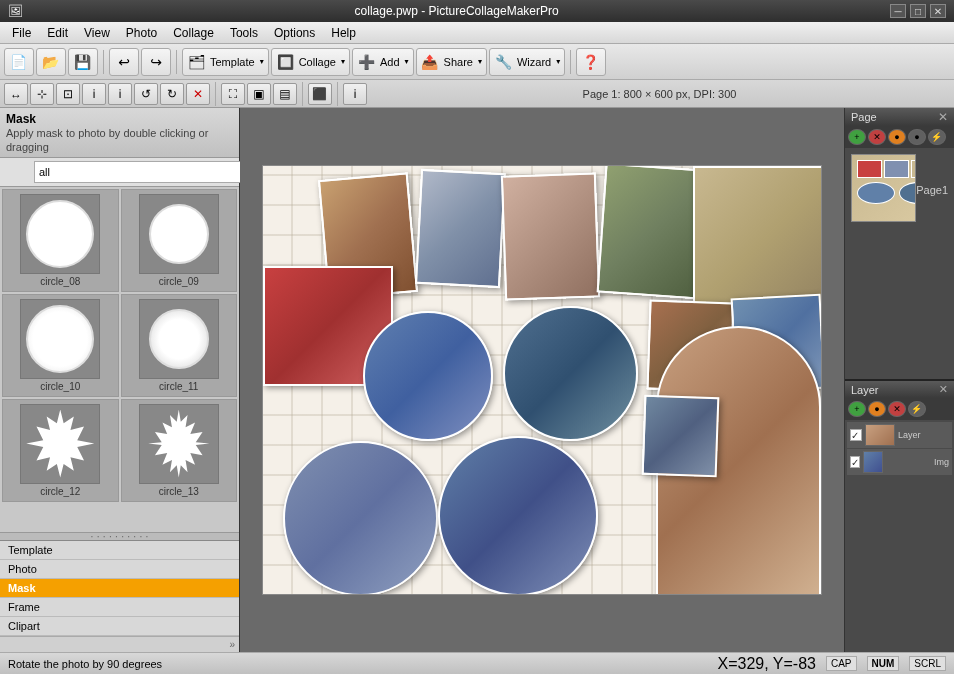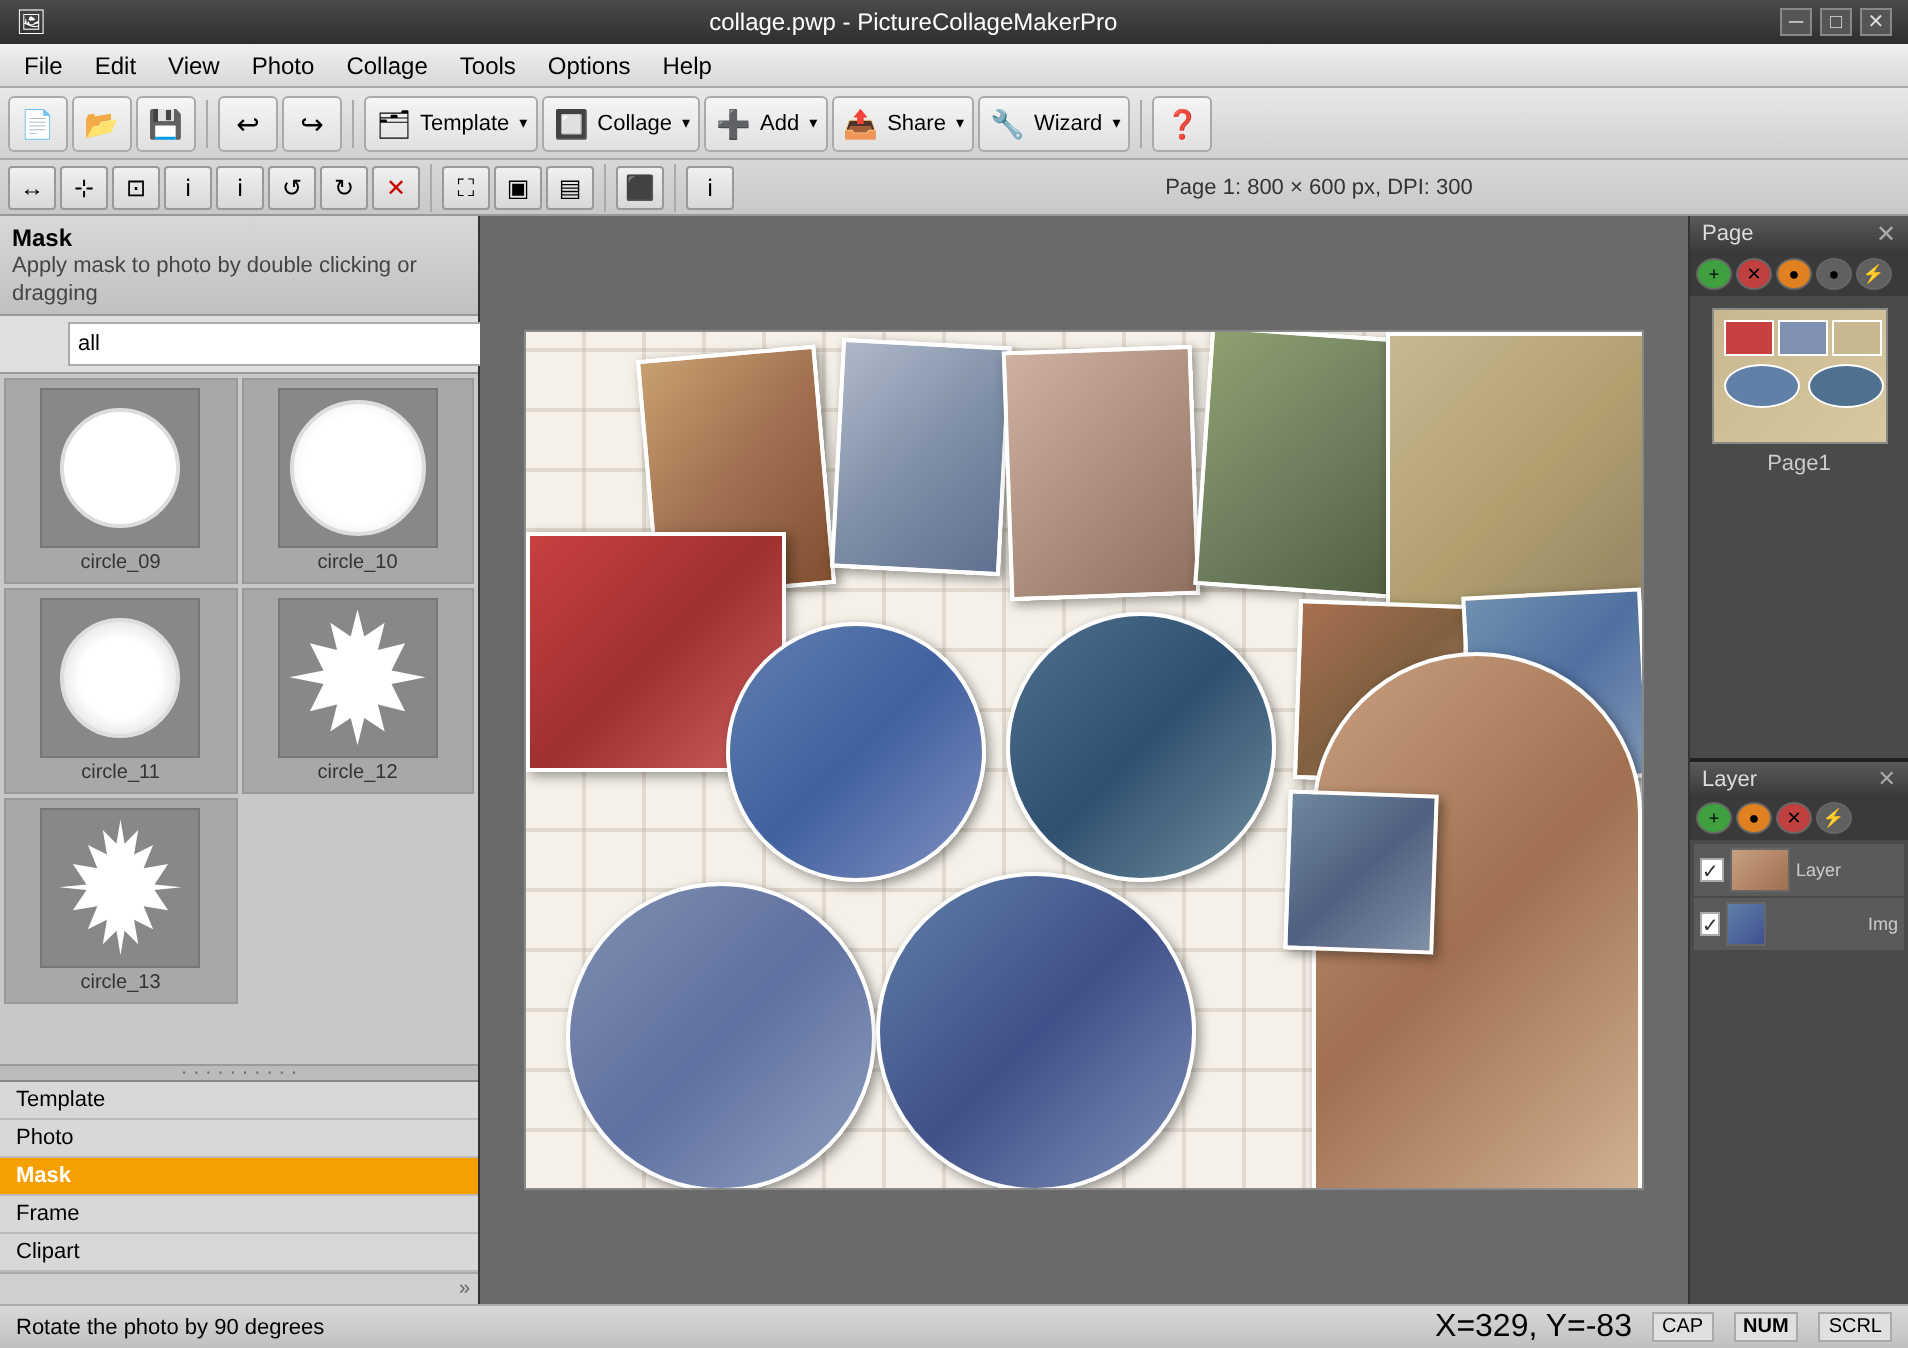--- a/index.html
+++ b/index.html
@@ -283,21 +283,21 @@
       font-size: 9px;
     }
     .panel-btn-green { background: #40a040; }
     .panel-btn-red { background: #c04040; }
     .panel-btn-orange { background: #e08020; }
     .panel-btn-gray { background: #606060; }
     .panel-btn-lightning { background: #606060; color: #ff0; font-size: 9px; }
 
     #page-thumbnail-area {
       padding: 6px;
-      display: flex; flex-direction: column; align-items: center;
+      display: flex; flex-direction: row; align-items: center;
     }
     #page-thumbnail {
       width: 88px; height: 68px;
       background: linear-gradient(135deg, #c8b890, #d8c8a0);
       border: 1px solid #888;
       overflow: hidden;
       position: relative;
     }
     #page-name { color: #ccc; font-size: 11px; margin-top: 4px; }
 
@@ -505,20 +505,26 @@
       <select class="filter-select">
         <option>all</option>
         <option>circle</option>
         <option>square</option>
         <option>star</option>
       </select>
     </div>
     <div id="mask-grid-container">
       <div id="mask-grid">
 
+        <div class="mask-item">
+          <div class="mask-preview">
+            <div class="mask-circle"></div>
+          </div>
+          <span class="mask-label">circle_08</span>
+        </div>
         <div class="mask-item">
           <div class="mask-preview">
             <div class="mask-circle-small"></div>
           </div>
           <span class="mask-label">circle_09</span>
         </div>
 
         <div class="mask-item">
           <div class="mask-preview">
             <div class="mask-circle" style="background: radial-gradient(circle, #fff 60%, #e0e0e0 100%);"></div>

